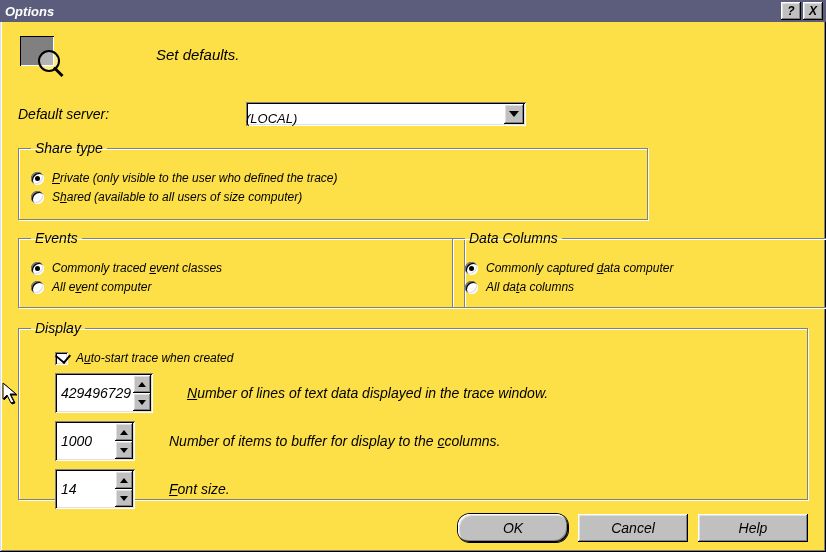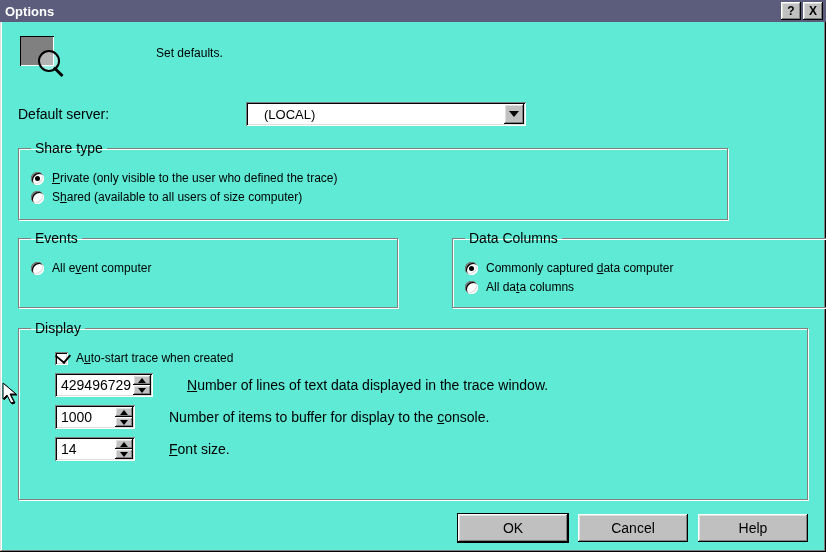--- a/index.html
+++ b/index.html
@@ -8,25 +8,26 @@
     width: 826px;
     height: 552px;
     overflow: hidden;
     font-family: "Tahoma", "MS Sans Serif", sans-serif;
     font-size: 13px;
     background: #c0c0c0;
   }
   .window {
     width: 826px;
     height: 552px;
-    background: #5eead4;
+    background: #fde047;
     box-shadow: inset -1px -1px #000, inset 1px 1px #dfdfdf,
                 inset -2px -2px #808080, inset 2px 2px #fff;
     box-sizing: border-box;
     position: relative;
+    font-style: italic;
   }
   .titlebar {
     height: 22px;
     background: linear-gradient(to right, #000080, #1084d0);
     background: #5c5c7c;
     color: #fff;
     display: flex;
     align-items: center;
     padding: 0 3px;
     font-weight: bold;
@@ -92,21 +93,21 @@
     width: 12px;
     height: 3px;
     background: #000;
     transform: rotate(45deg);
     transform-origin: left center;
   }
   .header-text {
     position: absolute;
     left: 150px;
     top: 20px;
-    font-size: 12px;
+    font-size: 15px;
   }
 
   .label-default-server {
     position: absolute;
     left: 12px;
     top: 80px;
     font-size: 14px;
   }
   .server-combo {
     position: absolute;
@@ -115,23 +116,23 @@
     width: 280px;
     height: 24px;
   }
   .combo-box {
     width: 100%;
     height: 100%;
     background: #fff;
     box-shadow: inset 1px 1px #808080, inset -1px -1px #fff,
                 inset 2px 2px #000, inset -2px -2px #dfdfdf;
     display: flex;
-    align-items: center;
+    align-items: flex-end;
     box-sizing: border-box;
-    padding-left: 18px;
+    padding-left: 0;
     position: relative;
   }
   .combo-btn {
     position: absolute;
     right: 2px;
     top: 2px;
     bottom: 2px;
     width: 20px;
     background: #c0c0c0;
     box-shadow: inset -1px -1px #000, inset 1px 1px #fff,
@@ -155,22 +156,22 @@
     border-radius: 0;
     box-sizing: border-box;
     margin: 0;
     padding: 10px 12px 12px 12px;
   }
   fieldset.group > legend {
     padding: 0 4px;
     font-size: 14px;
   }
 
-  .share-group { left: 12px; top: 114px; width: 710px; height: 80px; }
-  .events-group { left: 12px; top: 204px; width: 380px; height: 78px; }
+  .share-group { left: 12px; top: 114px; width: 630px; height: 80px; }
+  .events-group { left: 12px; top: 204px; width: 447px; height: 78px; }
   .data-group  { left: 446px; top: 204px; width: 376px; height: 78px; }
   .display-group { left: 12px; top: 294px; width: 790px; height: 180px; }
 
   .radio-row, .check-row {
     display: flex;
     align-items: center;
     margin: 5px 0;
   }
   .radio {
     width: 13px; height: 13px;
@@ -211,21 +212,21 @@
   .opt-label { font-size: 12px; }
   .accel { text-decoration: underline; }
 
   .display-row {
     display: flex;
     align-items: center;
     margin: 8px 0 8px 24px;
   }
   .spin {
     width: 98px;
-    height: 24px;
+    height: 40px;
     background: #fff;
     box-shadow: inset 1px 1px #808080, inset -1px -1px #fff,
                 inset 2px 2px #000, inset -2px -2px #dfdfdf;
     position: relative;
     display: flex;
     align-items: center;
     padding-left: 6px;
     box-sizing: border-box;
     margin-right: 34px;
     font-size: 14px;
@@ -274,20 +275,21 @@
     display: flex;
     align-items: center;
     justify-content: center;
     font-size: 14px;
     cursor: default;
   }
   .btn.default {
     box-shadow: 0 0 0 1px #000,
                 inset -1px -1px #000, inset 1px 1px #fff,
                 inset -2px -2px #808080, inset 2px 2px #dfdfdf;
+    border-radius: 12px;
   }
 
   .cursor {
     position: absolute;
     left: -4px;
     top: 356px;
     pointer-events: none;
   }
   .cursor svg { filter: drop-shadow(1px 1px 0 #000); }
 </style>
@@ -330,20 +332,24 @@
         <span class="opt-label"><span></span><span class="accel">P</span><span>rivate (only visible to the user who defined the trace)</span></span>
       </div>
       <div class="radio-row">
         <div class="radio"></div>
         <span class="opt-label"><span>S</span><span class="accel">h</span><span>ared (available to all users of size computer)</span></span>
       </div>
     </fieldset>
 
     <fieldset class="group events-group">
       <legend>Events</legend>
+      <div class="radio-row">
+        <div class="radio checked"></div>
+        <span class="opt-label"><span>Commonly traced </span><span class="accel">e</span><span>vent classes</span></span>
+      </div>
       <div class="radio-row">
         <div class="radio"></div>
         <span class="opt-label"><span>All e</span><span class="accel">v</span><span>ent computer</span></span>
       </div>
     </fieldset>
 
     <fieldset class="group data-group">
       <legend>Data Columns</legend>
       <div class="radio-row">
         <div class="radio checked"></div>
@@ -375,21 +381,21 @@
       </div>
 
       <div class="display-row">
         <div class="spin" style="width:80px">
           <span>1000</span>
           <div class="spin-btns">
             <div class="up"></div>
             <div class="down"></div>
           </div>
         </div>
-        <span class="opt-label"><span>Number of items to buffer for display to the </span><span class="accel">c</span><span>onsole.</span></span>
+        <span class="opt-label"><span>Number of items to buffer for display to the </span><span class="accel">c</span><span>columns.</span></span>
       </div>
 
       <div class="display-row">
         <div class="spin" style="width:80px">
           <span>14</span>
           <div class="spin-btns">
             <div class="up"></div>
             <div class="down"></div>
           </div>
         </div>

